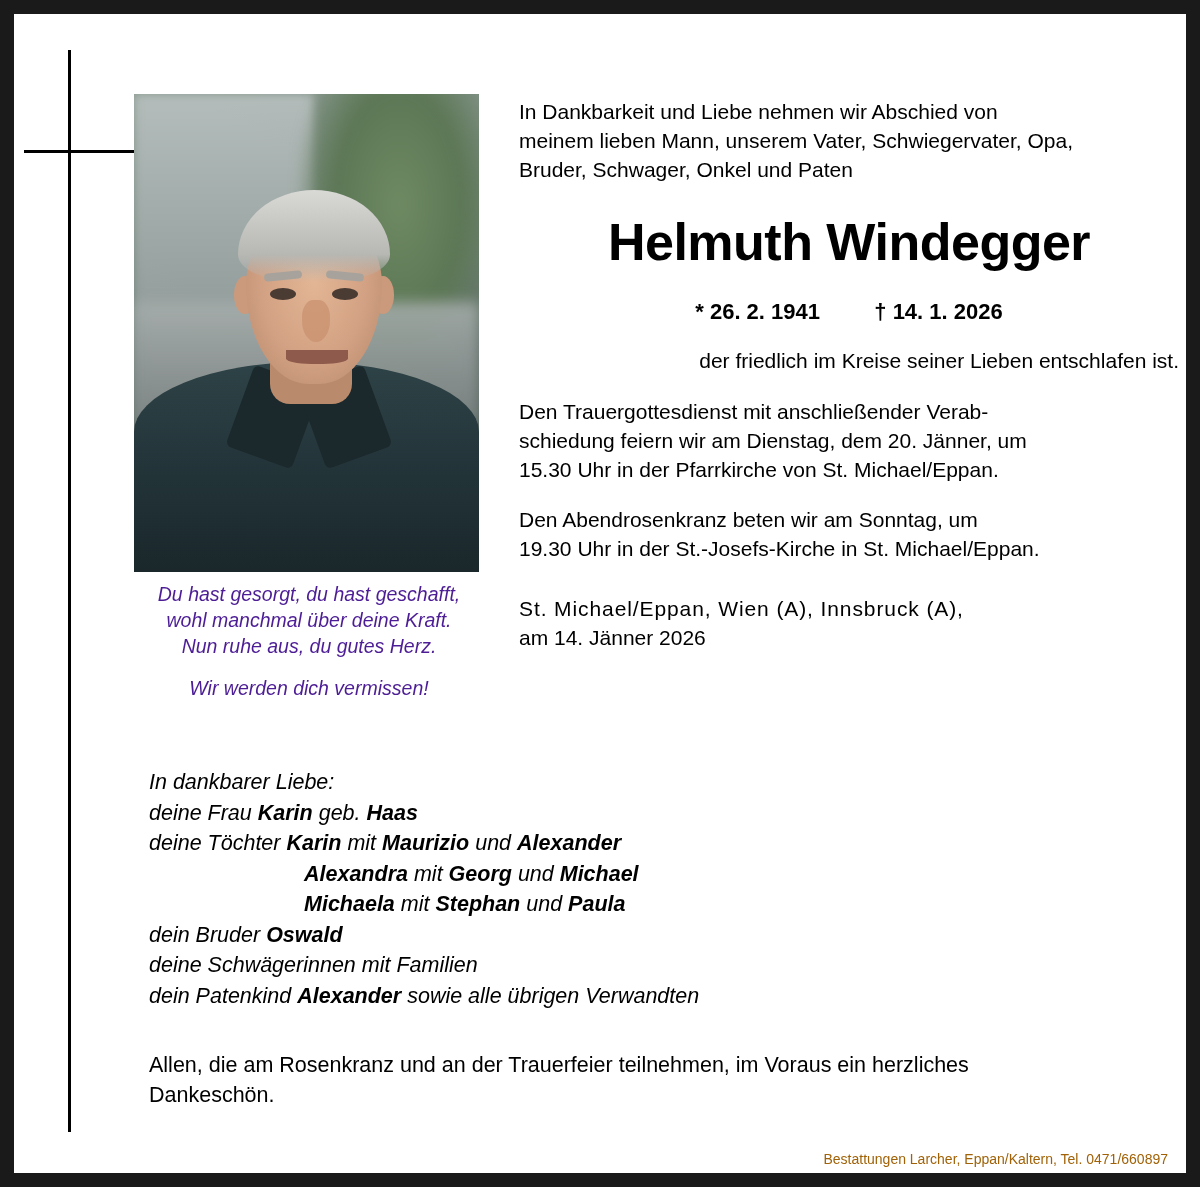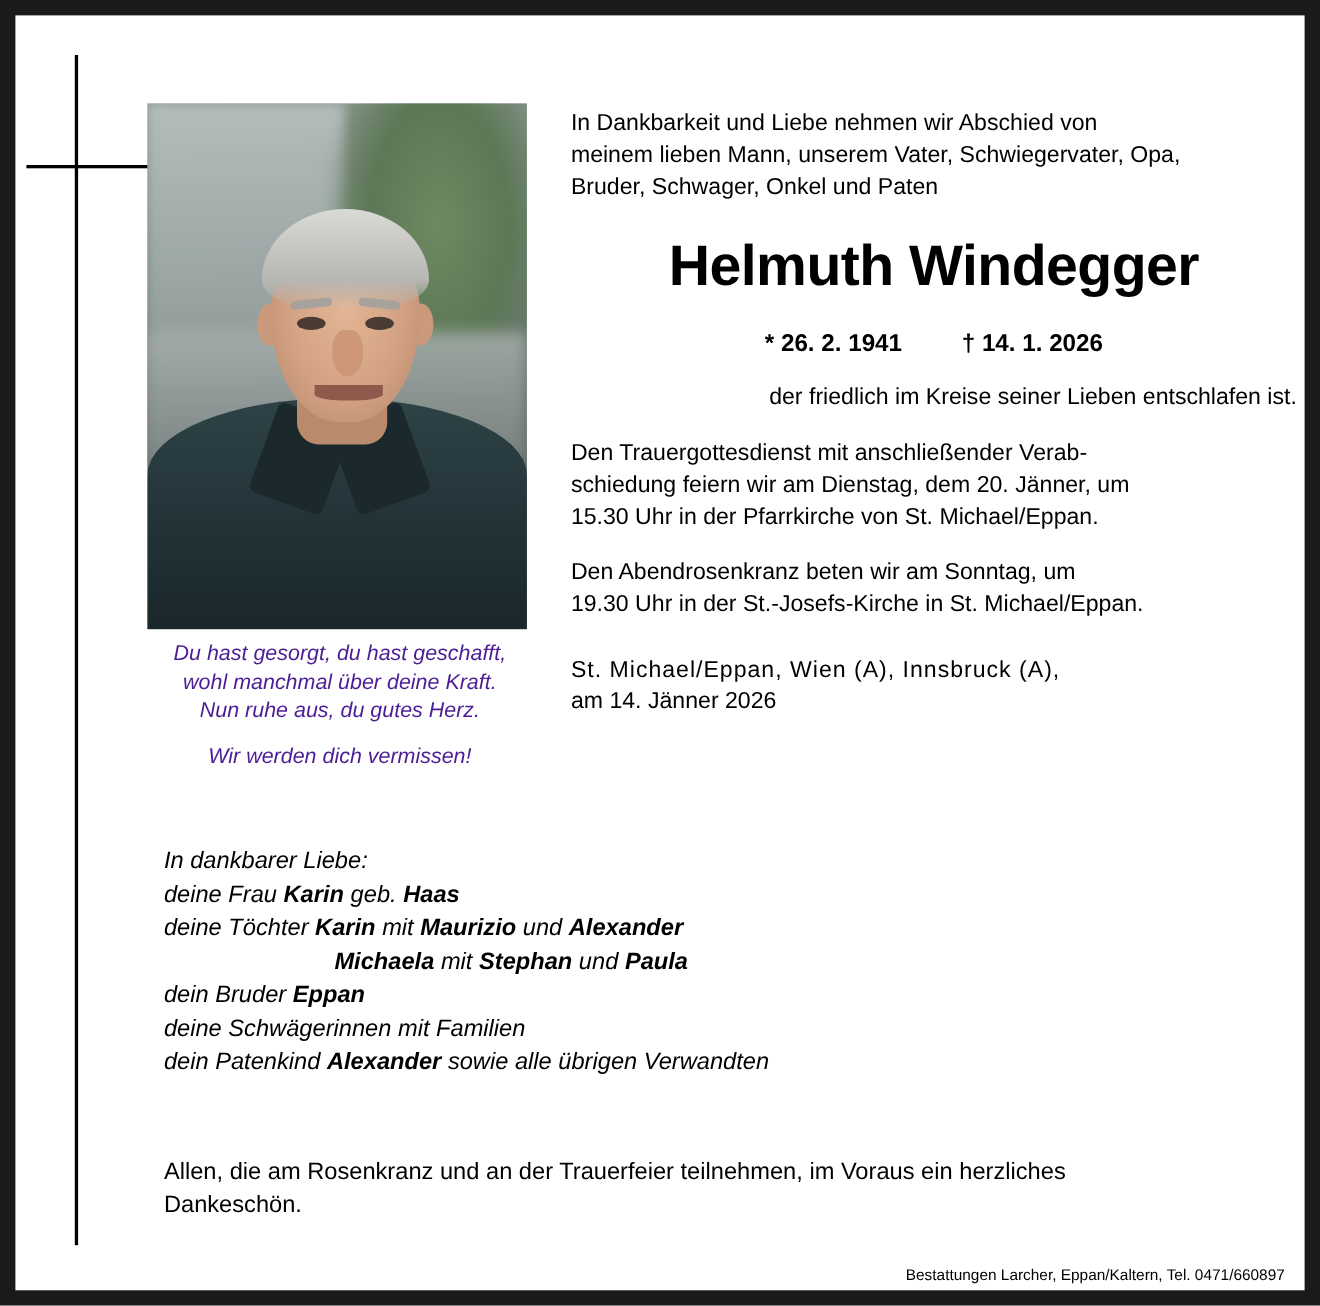--- a/index.html
+++ b/index.html
@@ -323,21 +323,21 @@
   .thanks .l2 {
     text-align: left;
   }
 
   
   .footer {
     position: absolute;
     right: 18px;
     bottom: 6px;
     font-size: 14px;
-    color: #000000;
+    color: #a16207;
     text-align: right;
   }
 </style>
 </head>
 <body>
 
 <div class="page">
   <div class="inner">
 
     <div class="cross-vert"></div>
@@ -405,22 +405,23 @@
         <div>St. Michael/Eppan, Wien (A), Innsbruck (A),</div>
         <div class="line2">am 14. Jänner 2026</div>
       </div>
     </div>
 
     <div class="family">
       <div>In dankbarer Liebe:</div>
       <div id="family-rows">
           <div><span>deine Frau </span><b>Karin</b><span> geb. </span><b>Haas</b></div>
           <div><span>deine Töchter </span><b>Karin</b><span> mit </span><b>Maurizio</b><span> und </span><b>Alexander</b></div>
+          <div class="indent"><b>Alexandra</b><span> mit </span><b>Georg</b><span> und </span><b>Michael</b></div>
           <div class="indent"><b>Michaela</b><span> mit </span><b>Stephan</b><span> und </span><b>Paula</b></div>
-          <div><span>dein Bruder </span><b>Eppan</b></div>
+          <div><span>dein Bruder </span><b>Oswald</b></div>
           <div><span>deine Schwägerinnen mit Familien</span></div>
           <div><span>dein Patenkind </span><b>Alexander</b><span> sowie alle übrigen Verwandten</span></div>
         </div>
     </div>
 
     <div class="thanks">
       <div>Allen, die am Rosenkranz und an der Trauerfeier teilnehmen, im Voraus ein herzliches</div>
       <div class="l2">Dankeschön.</div>
     </div>
 

